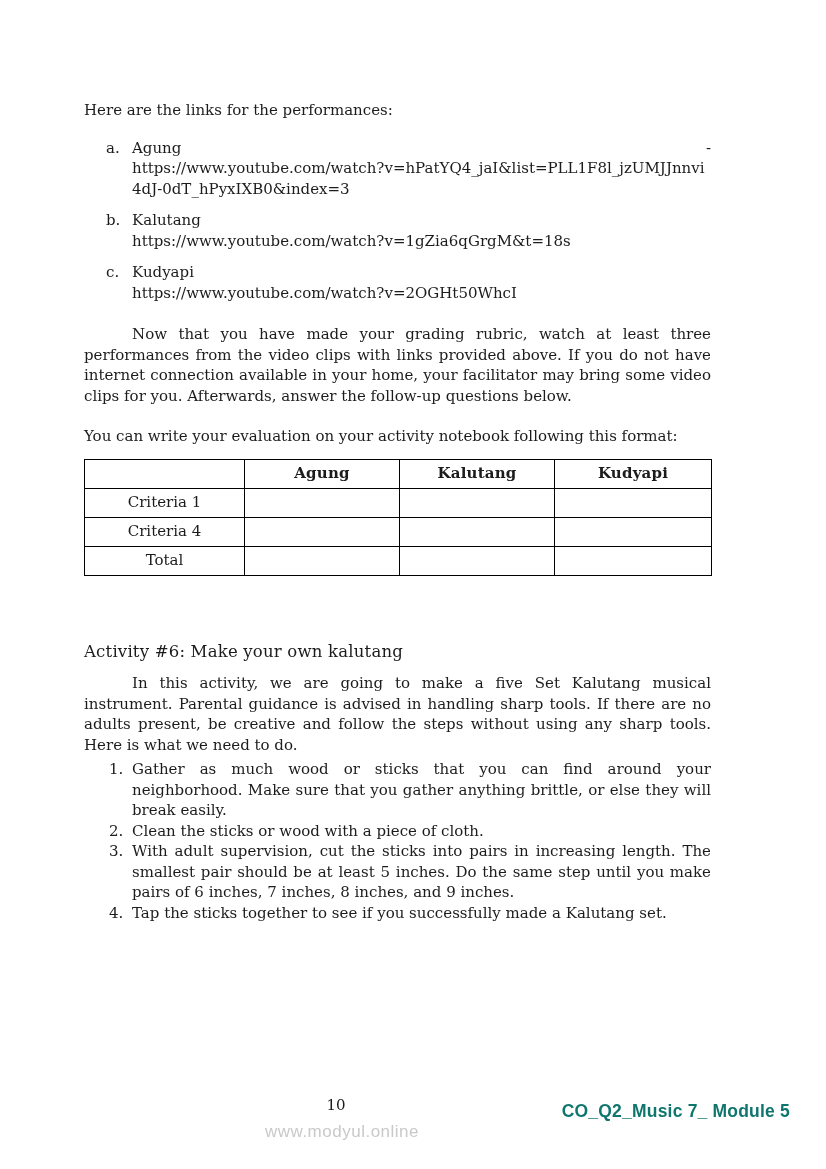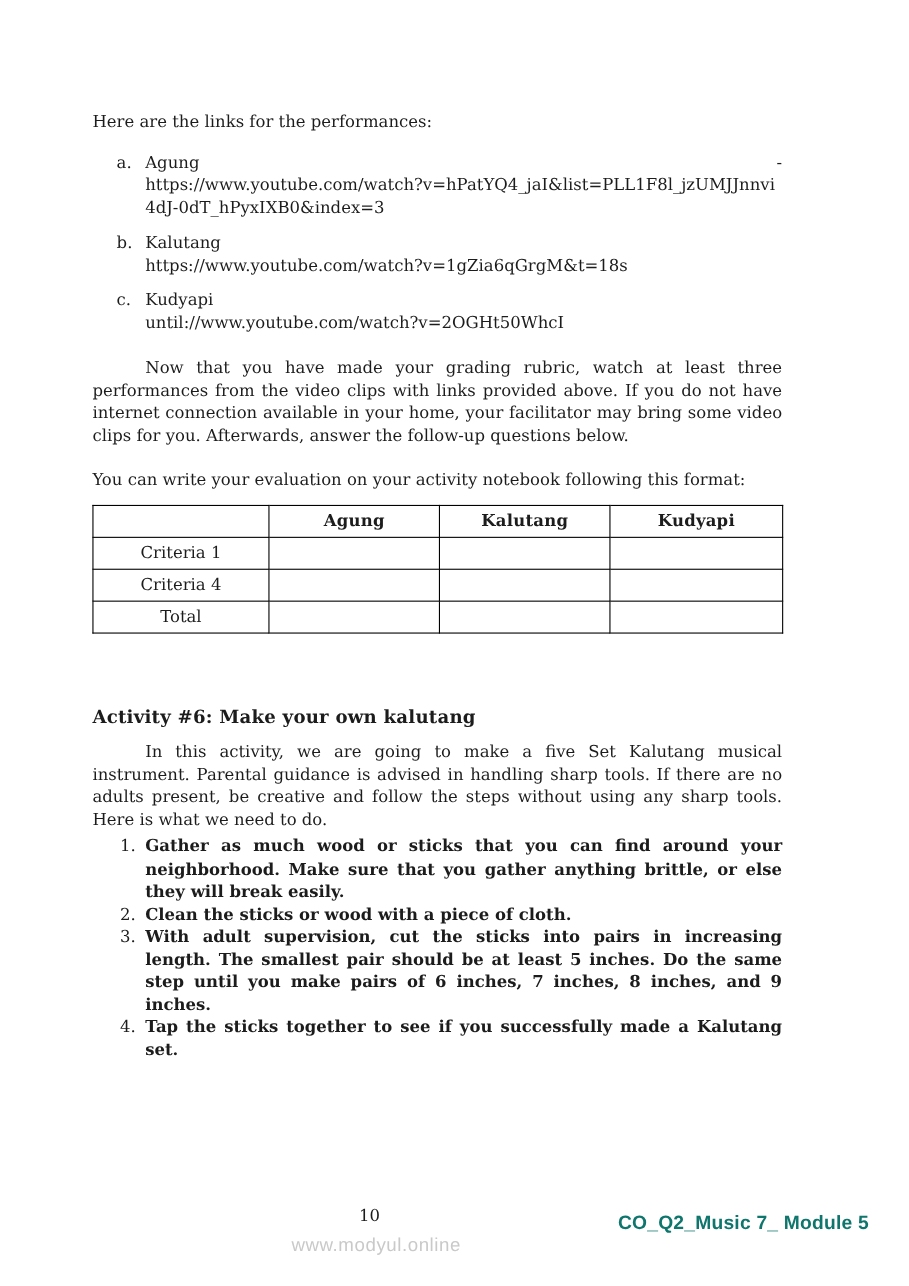--- a/index.html
+++ b/index.html
@@ -53,30 +53,30 @@
   }
   table.eval th { font-weight: bold; text-align: center; letter-spacing: 0.2px; }
   table.eval td.row-label { text-align: center; }
   col.c0 { width: 160px; }
   col.c1 { width: 155px; }
   col.c2 { width: 155px; }
   col.c3 { width: 157px; }
 
   .activity-title {
     margin-top: 66px;
-    font-weight: bold;
+    font-weight: normal;
     font-size: 16.5px;
     letter-spacing: 0.2px;
   }
   .par-activity { margin-top: 11px; }
 
   .num-list { margin-top: 4px; }
   .num-item { display: flex; }
   .num-marker { width: 23px; flex: 0 0 23px; margin-left: 25px; }
-  .num-body { flex: 1; min-width: 0; text-align: justify; font-weight: bold; }
+  .num-body { flex: 1; min-width: 0; text-align: justify; }
 
   
   .page-number {
     position: absolute;
     top: 1095px;
     left: 0;
     width: 672px;
     text-align: center;
     font-size: 15px;
   }
@@ -128,21 +128,21 @@
         <div class="abc-body">
           <div>Kalutang</div>
           <div class="url">https://www.youtube.com/watch?v=1gZia6qGrgM&amp;t=18s</div>
         </div>
       </div>
 
       <div class="abc-item">
         <span class="abc-marker">c.</span>
         <div class="abc-body">
           <div>Kudyapi</div>
-          <div class="url">until://www.youtube.com/watch?v=2OGHt50WhcI</div>
+          <div class="url">https://www.youtube.com/watch?v=2OGHt50WhcI</div>
         </div>
       </div>
 
     </div>
 
     <p class="body-par par-now">Now that you have made your grading rubric, watch at least three performances from the video clips with links provided above. If you do not have internet connection available in your home, your facilitator may bring some video clips for you. Afterwards, answer the follow-up questions below.</p>
 
     <p class="format-note">You can write your evaluation on your activity notebook following this format:</p>
 
     <table class="eval">

